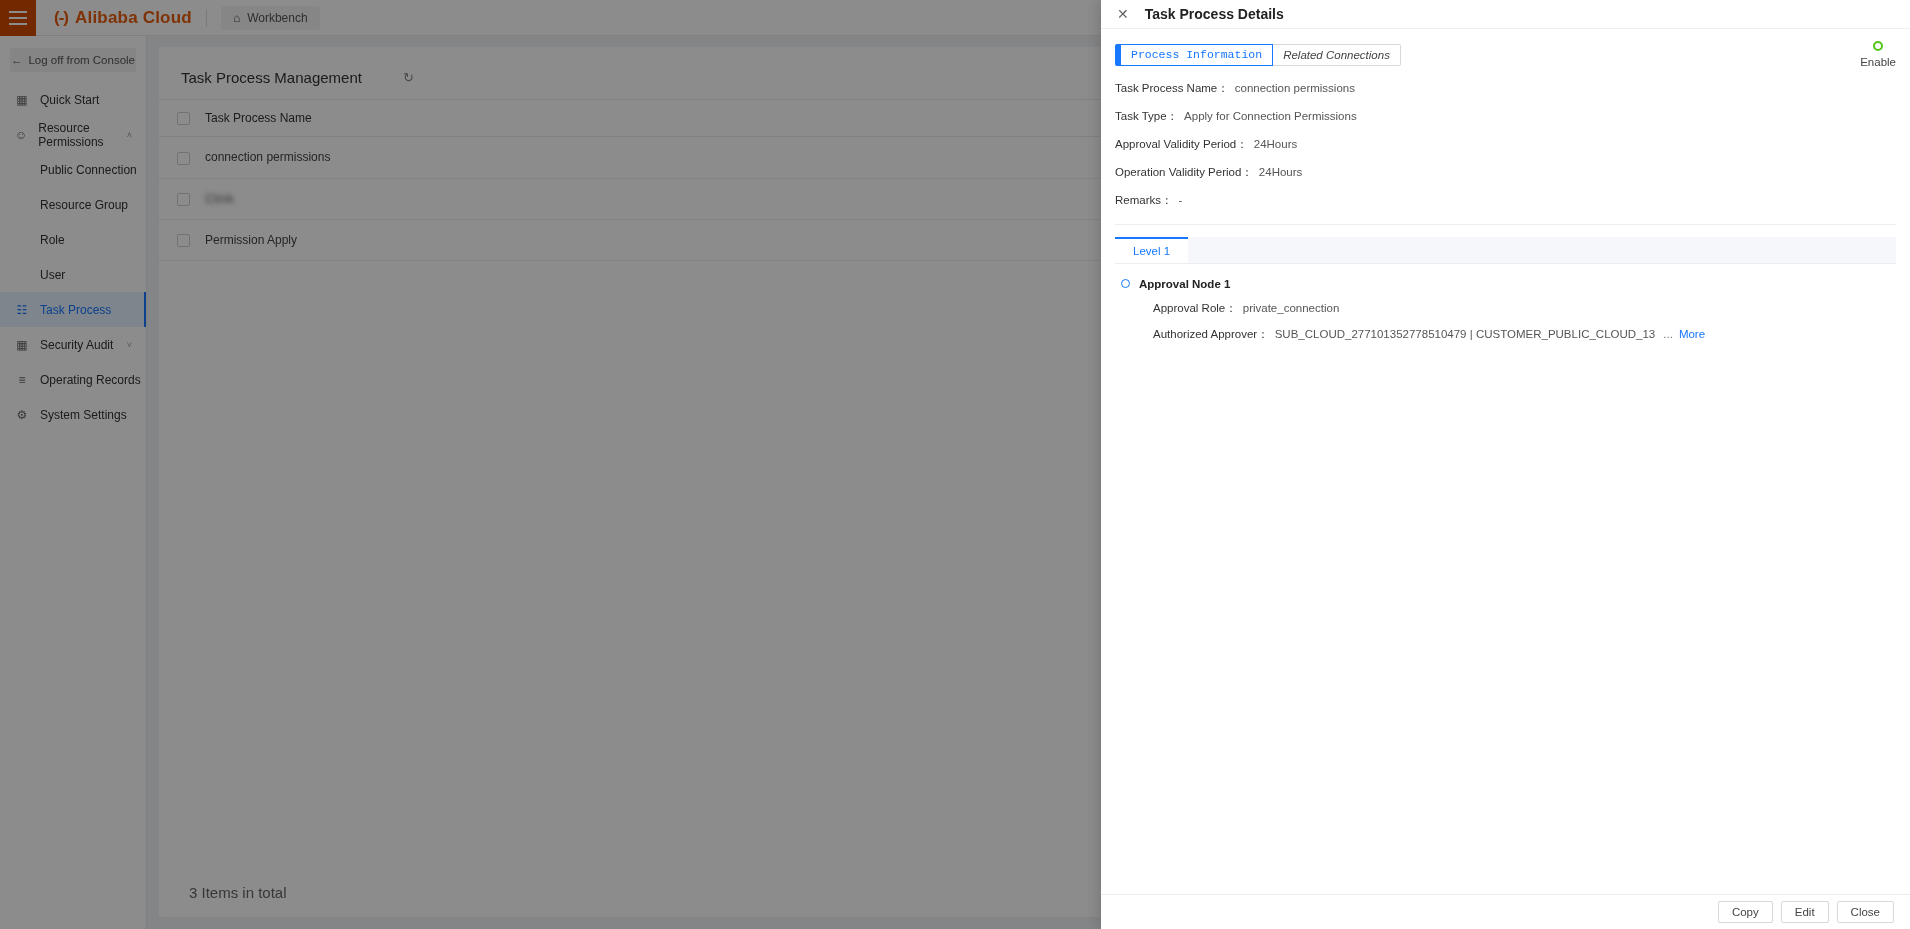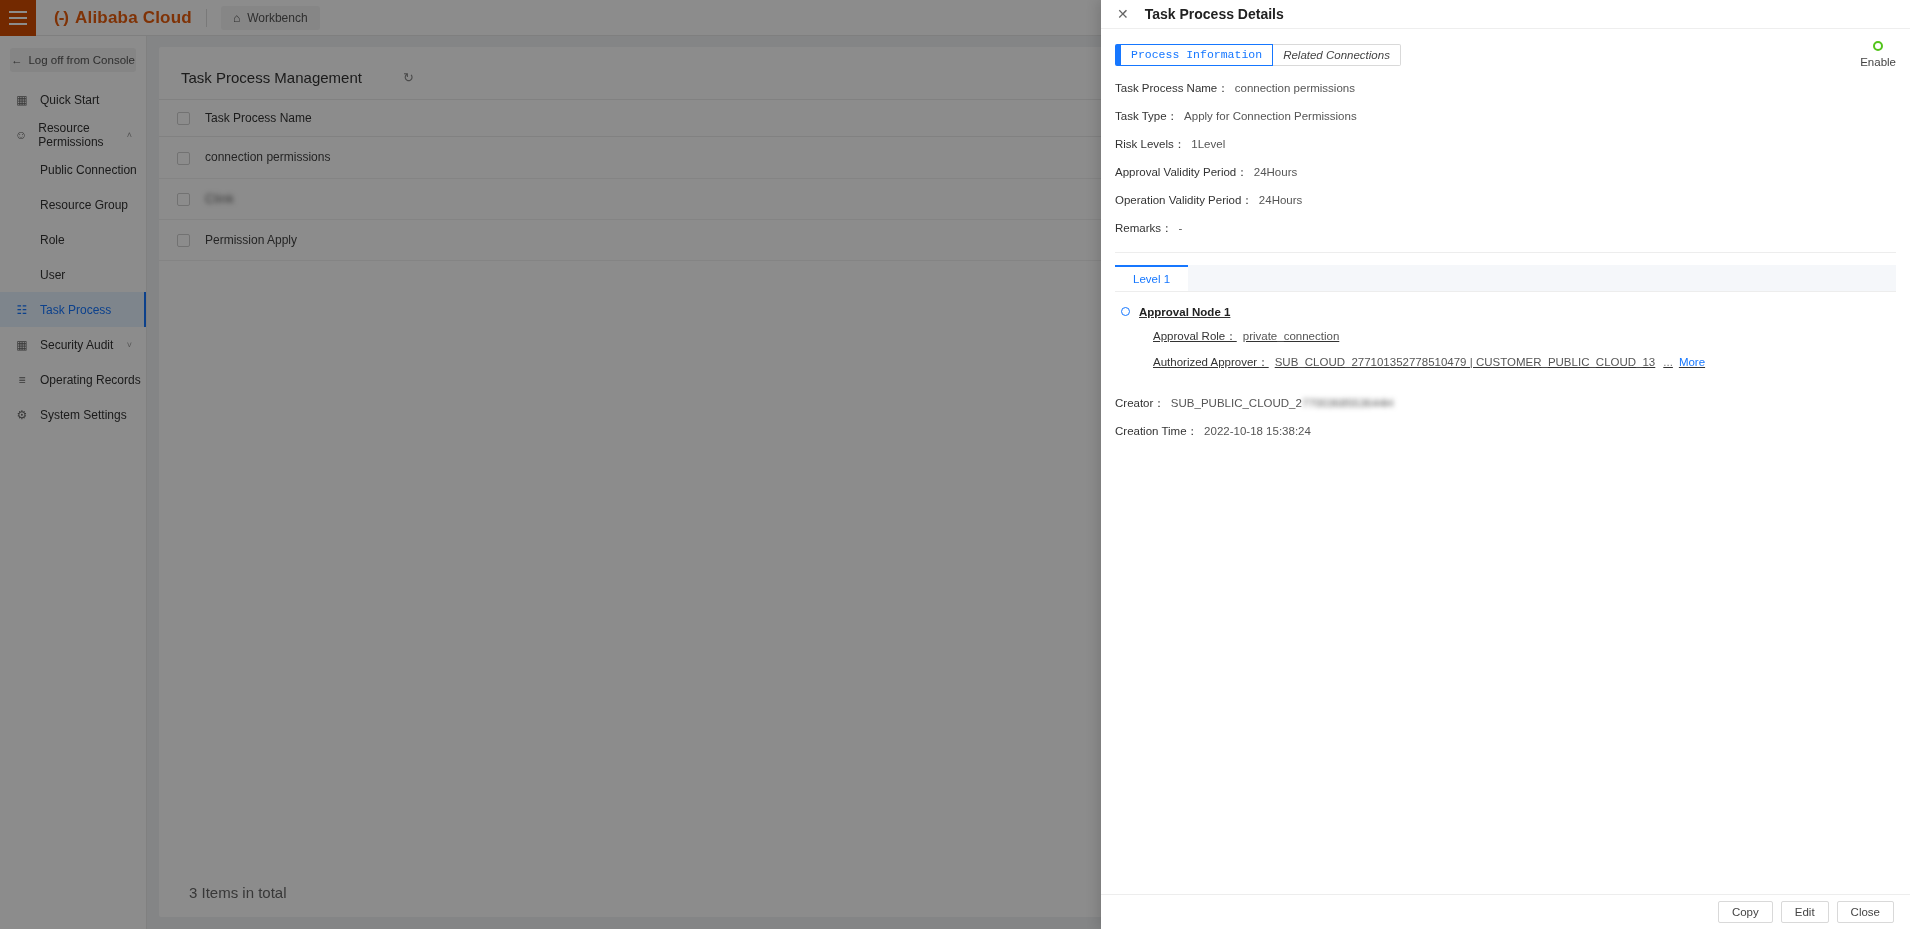--- a/index.html
+++ b/index.html
@@ -181,21 +181,21 @@
   .divider { height:1px; background:#ededed; margin:16px 0 0 0; }
 
   .lvl-tabs { border-bottom:1px solid #ededed; display:flex; margin-top:12px; }
   .lvl-tab {
     padding:6px 18px; font-size:11.5px; color:#1677ff;
     background:#fff; border-top:2px solid #1677ff;
     cursor:pointer;
   }
   .lvl-filler { flex:1; background:#f5f7fa; border-top:2px solid transparent; }
 
-  .node { margin-top:14px; padding-left:6px;text-decoration:underline; }
+  .node { margin-top:14px; padding-left:6px; }
   .node-head { display:flex; align-items:center; gap:9px; }
   .node-dot {
     width:9px; height:9px; border-radius:50%;
     border:1.5px solid #1677ff; background:#fff; display:inline-block;
   }
   .node-title { font-size:11.5px; font-weight:bold; color:#222; }
   .node-row { margin-top:11px; padding-left:32px; font-size:11.5px; color:#333; display:flex; align-items:center; }
   .node-row .val { color:#555; margin-left:6px; }
   .approver-list { color:#555; }
   .ellip { color:#777; margin:0 6px 0 8px; }
@@ -384,23 +384,20 @@
       </div>
     </div>
 
     <div class="field">
       <span class="lbl">Task Process Name：</span><span class="val">connection permissions</span>
     </div>
     <div class="field">
       <span class="lbl">Task Type：</span><span class="val">Apply for Connection Permissions</span>
     </div>
     <div class="field">
-      <span class="lbl">Risk Levels：</span><span class="val">1Level</span>
-    </div>
-    <div class="field">
       <span class="lbl">Approval Validity Period：</span><span class="val">24Hours</span>
     </div>
     <div class="field">
       <span class="lbl">Operation Validity Period：</span><span class="val">24Hours</span>
     </div>
     <div class="field">
       <span class="lbl">Remarks：</span><span class="val">-</span>
     </div>
 
     <div class="divider"></div>
@@ -420,28 +417,20 @@
           <span class="val">private_connection</span>
       </div>
       <div class="node-row">
         <span>Authorized Approver：</span>
           <span class="val approver-list">SUB_CLOUD_277101352778510479  |  CUSTOMER_PUBLIC_CLOUD_13</span>
           <span class="ellip">...</span>
           <span class="more-link">More</span>
       </div>
     </div>
 
-    <div class="tail">
-      <div class="field">
-        <span class="lbl">Creator：</span><span class="val">SUB_PUBLIC_CLOUD_2</span><span class="blur-inline">7700368553644H</span>
-      </div>
-      <div class="field">
-        <span class="lbl">Creation Time：</span><span class="val">2022-10-18 15:38:24</span>
-      </div>
-    </div>
 
   </div>
 
   <div class="drawer-foot">
     <div class="fbtn">Copy</div>
     <div class="fbtn">Edit</div>
     <div class="fbtn">Close</div>
   </div>
 </div>
 

